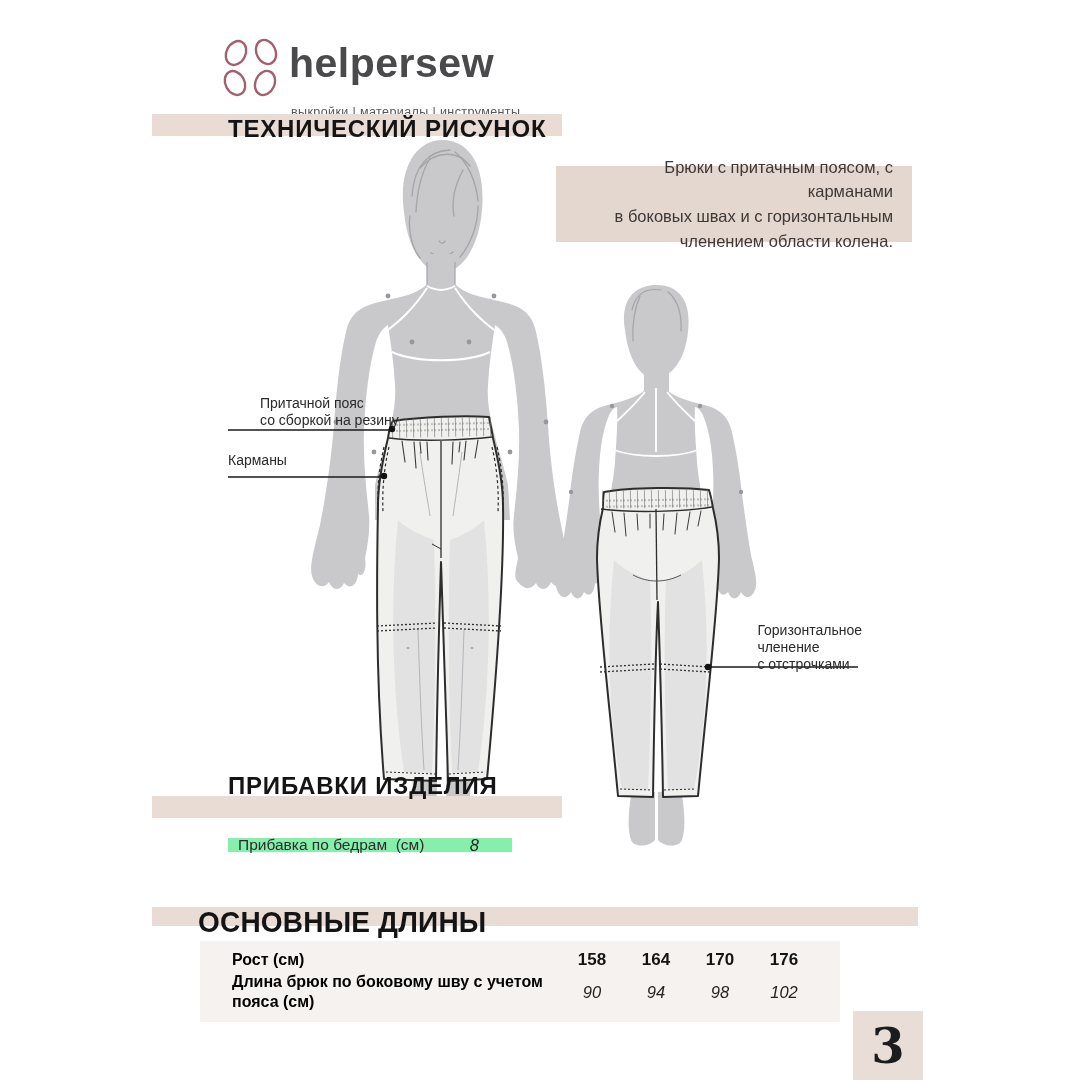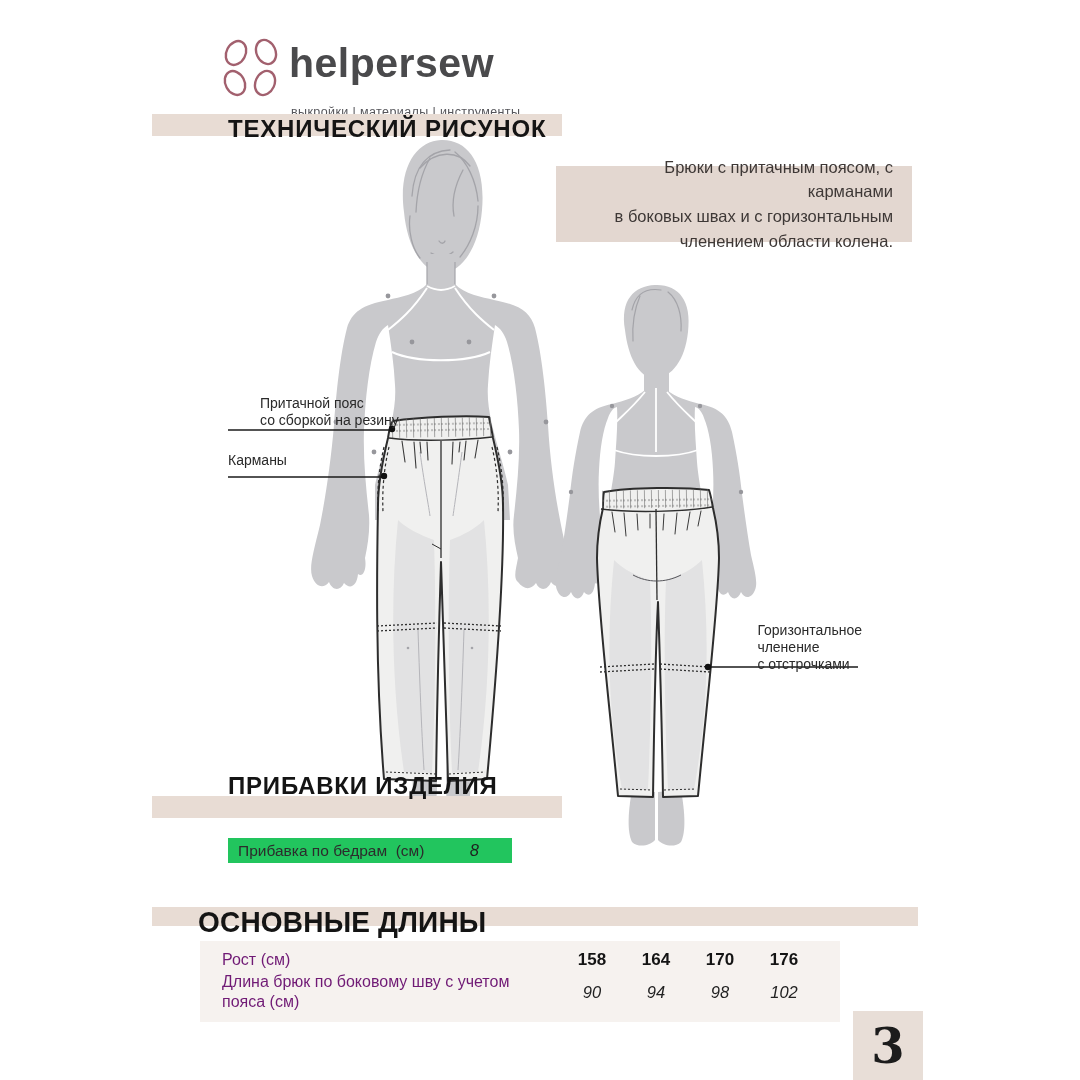--- a/index.html
+++ b/index.html
@@ -31,34 +31,34 @@
   }
 
   
   .callout{font-size:14px;line-height:1.2;color:#2a2a2a;white-space:pre-line;}
   .lbl-waistband{left:232px;top:395px;margin-left:28px;}
   .lbl-pockets{left:228px;top:452px;}
   .lbl-knee{right:218px;top:622px;text-align:left;}
 
   
   .allow-row{
-    left:228px;top:838px;width:284px;height:25px;background:#22c55e;box-sizing:border-box;
+    left:228px;top:838px;width:284px;height:14px;background:#86efac;box-sizing:border-box;
     display:flex;align-items:center;justify-content:space-between;padding:0 33px 0 10px;
     font-size:15.5px;color:#2c2c2c;
   }
   .allow-value{font-style:italic;font-size:16.5px;color:#1f1f1f;}
 
   
   .len-table{
     left:200px;top:941px;width:640px;background:#f6f2ef;box-sizing:border-box;
     padding:9px 0 10px 0;
   }
   .len-row{display:grid;grid-template-columns:360px 64px 64px 64px 64px;align-items:center;}
   .len-row + .len-row{margin-top:2px;}
-  .len-label{padding-left:22px;font-size:16px;color:#701a75;line-height:1.25;white-space:pre-line;}
+  .len-label{padding-left:32px;font-size:16px;color:#000000;line-height:1.25;white-space:pre-line;font-weight:bold;}
   .len-val{text-align:center;}
   .v-bold{font-weight:700;font-size:17px;color:#141414;}
   .v-italic{font-style:italic;font-size:16.5px;color:#222;}
 
   
   .page-badge{
     left:853px;top:1011px;width:70px;height:69px;background:#e8ded7;
     display:flex;align-items:center;justify-content:center;
     font-family:"DejaVu Serif",serif;font-weight:700;font-size:48px;color:#1c1c1c;
   }

